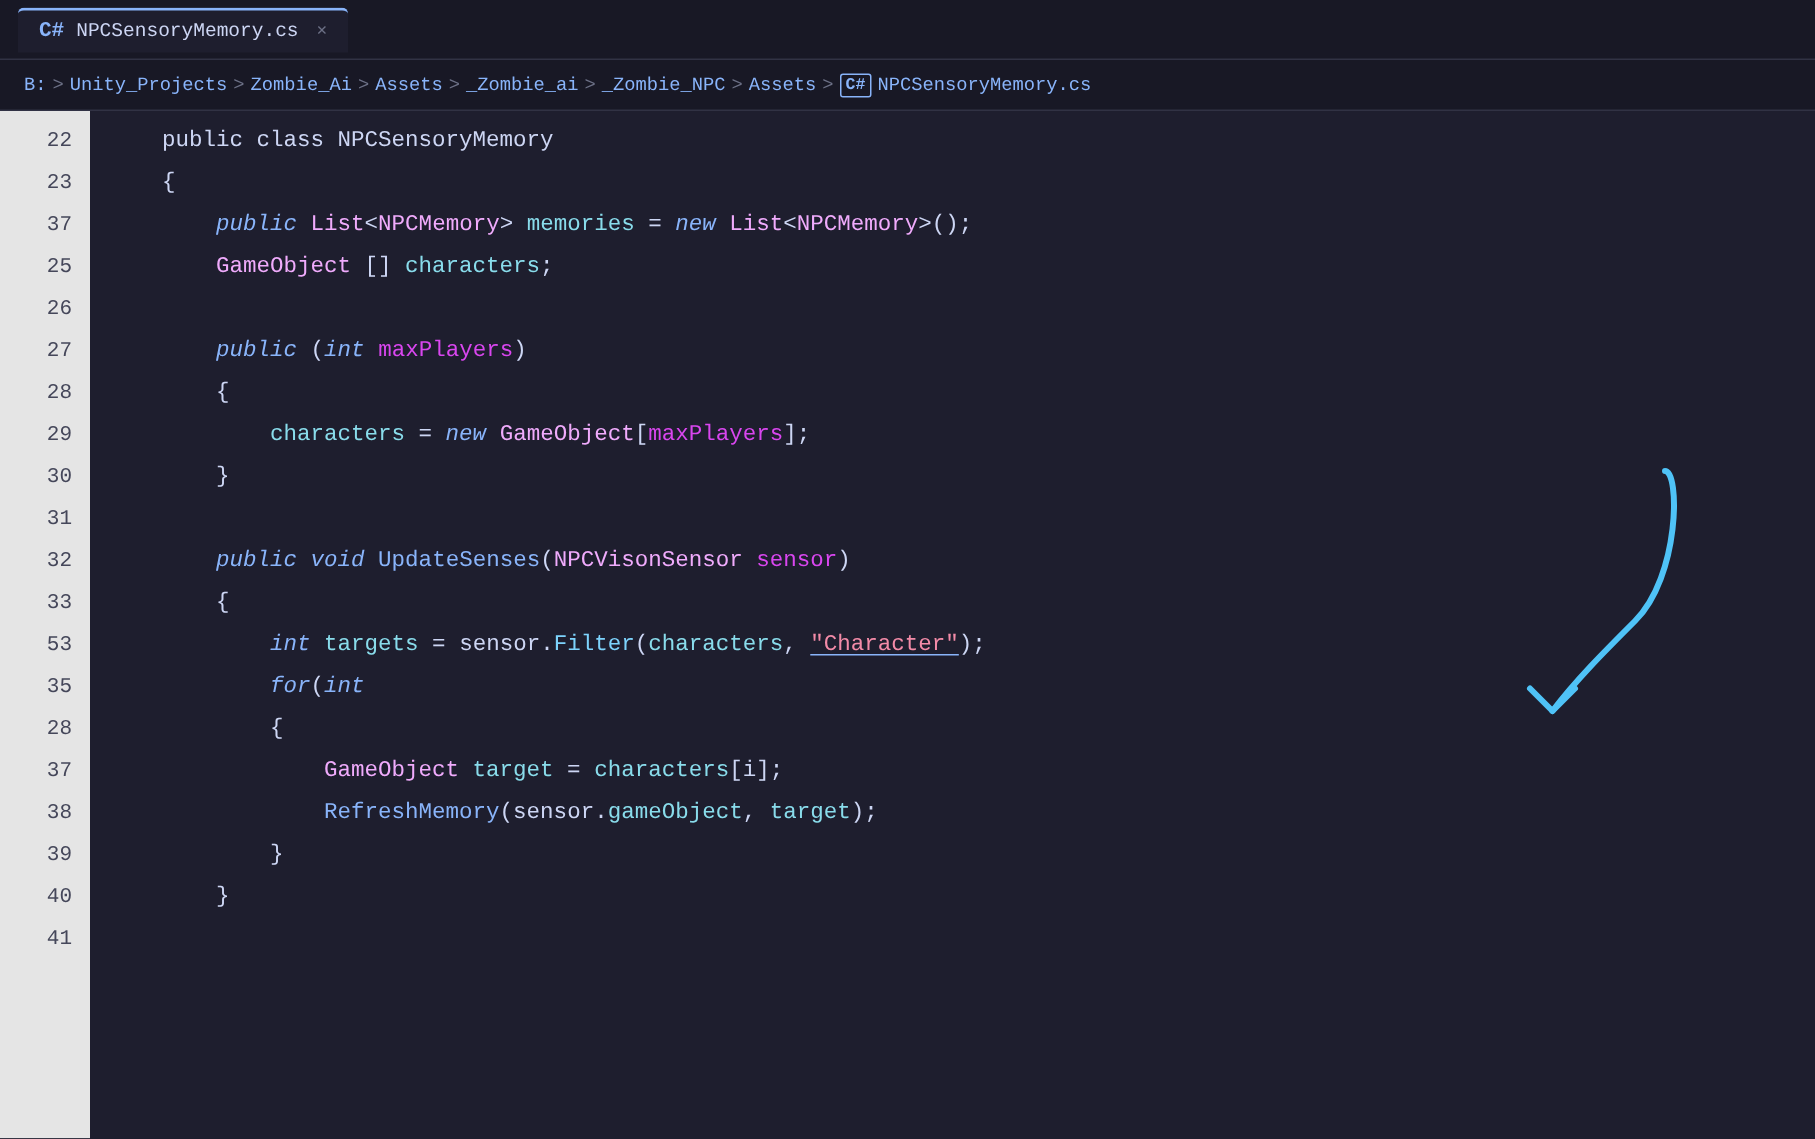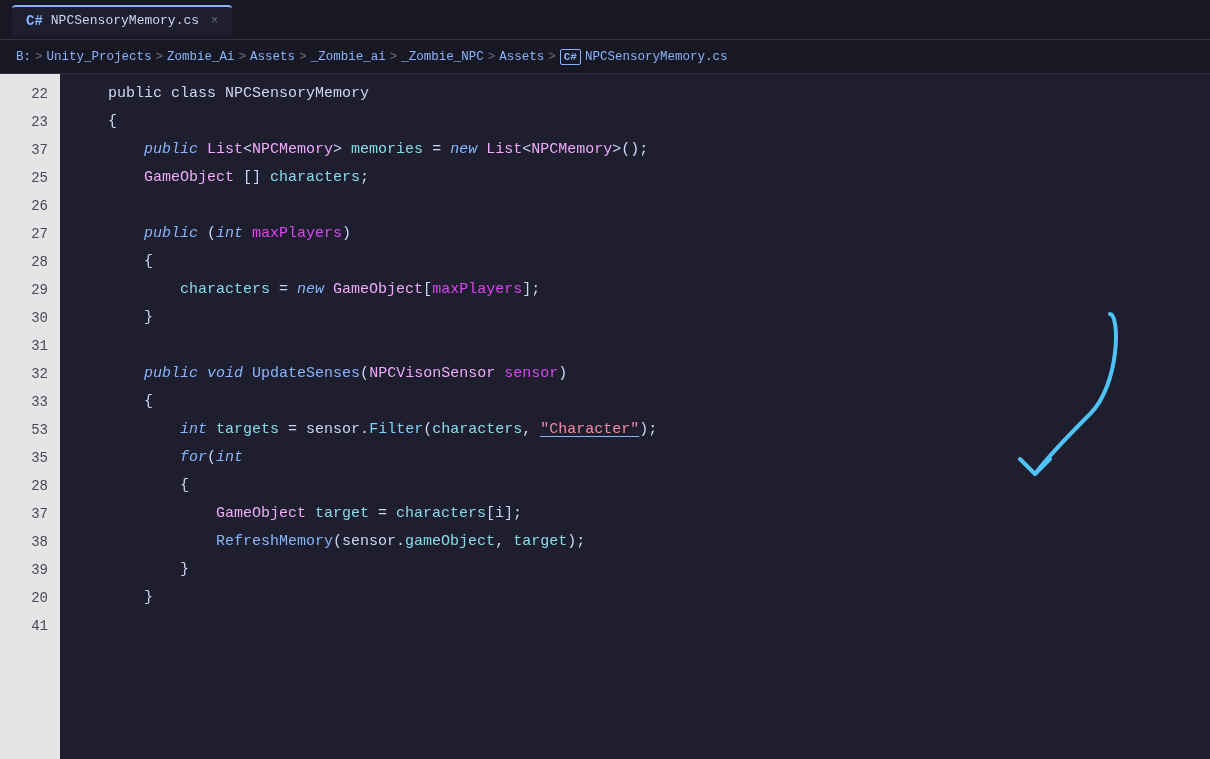--- a/index.html
+++ b/index.html
@@ -194,21 +194,21 @@
       <div>30</div>
       <div>31</div>
       <div>32</div>
       <div>33</div>
       <div>53</div>
       <div>35</div>
       <div>28</div>
       <div>37</div>
       <div>38</div>
       <div>39</div>
-      <div>20</div>
+      <div>40</div>
       <div>41</div>
     </div>
   <div class="code-content" id="codeContent">
 
     <svg class="arrow-annotation" viewBox="0 0 130 200" xmlns="http://www.w3.org/2000/svg">
 
       <path d="M 110 10 C 120 10, 120 80, 90 110 C 70 130, 50 150, 35 170" stroke="#4fc3f7" stroke-width="4" fill="none" stroke-linecap="round"></path>
 
       <path d="M 35 170 L 20 155 M 35 170 L 50 155" stroke="#4fc3f7" stroke-width="4" fill="none" stroke-linecap="round" stroke-linejoin="round"></path>
     </svg>

